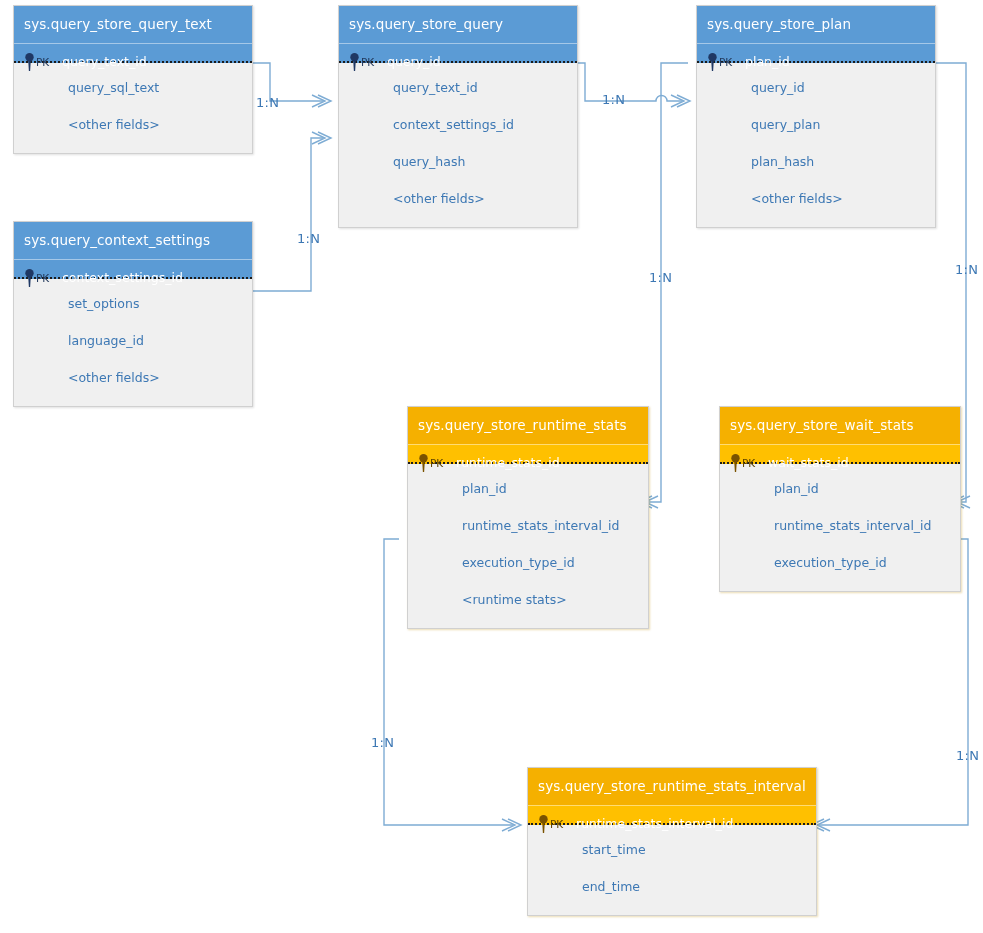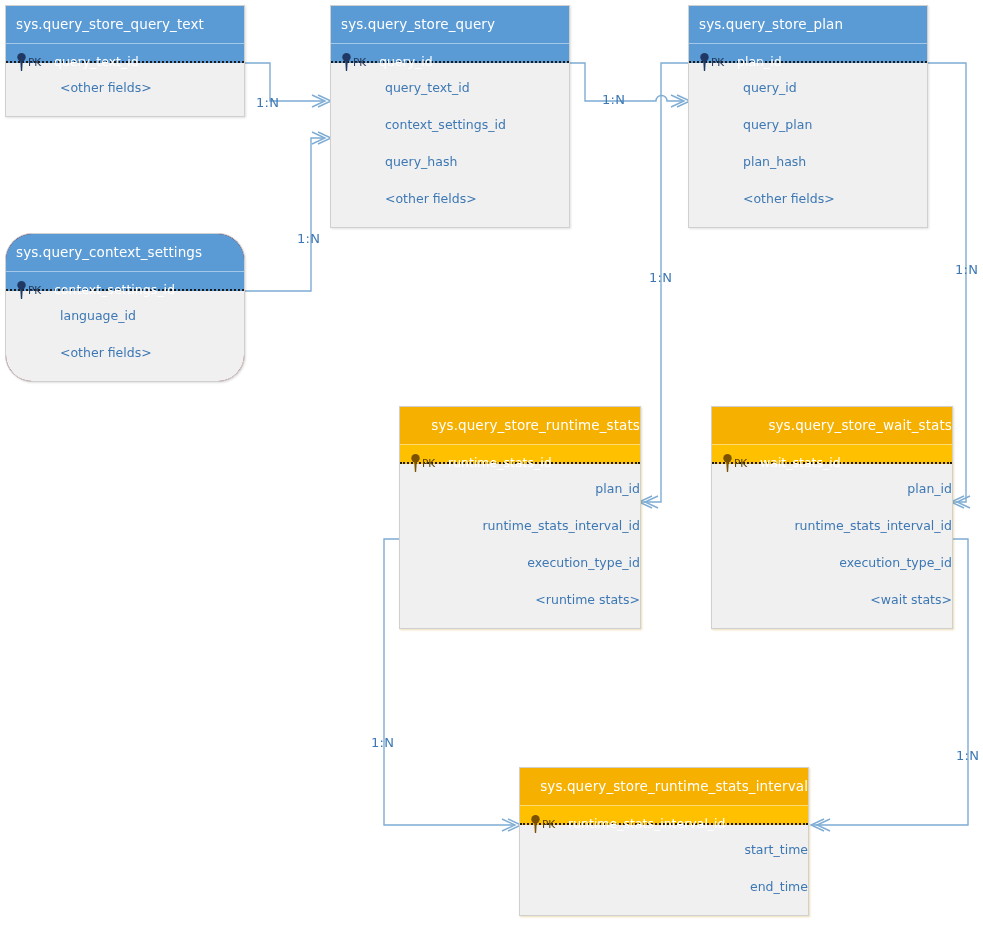--- a/index.html
+++ b/index.html
@@ -20,20 +20,21 @@
     width: 983px;
     height: 933px;
   }
   .entity {
     position: absolute;
     box-sizing: border-box;
     border: 1px solid #d0d0d0;
     background: #7f1d1d;
     box-shadow: 1px 1px 2px rgba(0,0,0,0.12);
     overflow: hidden;
+    margin-left: 8px;
   }
   .ent-title {
     box-sizing: border-box;
     height: 37px;
     line-height: 37px;
     padding-left: 10px;
     font-size: 13.5px;
     color: #ffffff;
     letter-spacing: 0.1px;
     white-space: nowrap;
@@ -88,21 +89,21 @@
   .blue .ent-pk    { background: #5b9bd5; }
   .blue .ent-pk .pk-key path,
   .blue .ent-pk .pk-key circle { fill: #1f3864; }
   .blue .ent-pk .pk-label { color: #22395c; }
   
   .orange .ent-title { background: #f5b000; }
   .orange .ent-pk    { background: #ffc000; }
   .orange .ent-pk .pk-key path,
   .orange .ent-pk .pk-key circle { fill: #7a5200; }
   .orange .ent-pk .pk-label { color: #5d4200; }
-  .orange { box-shadow: 1px 1px 2px rgba(190,140,0,0.30); text-align: right; }
+  .orange { box-shadow: 1px 1px 2px rgba(190,140,0,0.30); }
 
   .rel-label {
     position: absolute;
     font-size: 13px;
     color: #3d78b4;
     letter-spacing: 0.3px;
     white-space: nowrap;
     font-family: "DejaVu Sans", "Liberation Sans", sans-serif;
   }
   svg.connectors {
@@ -185,37 +186,39 @@
       <span class="pk-key">
         <svg viewBox="0 0 11 18" width="11" height="18">
             <circle cx="5.5" cy="4.2" r="4.2"></circle>
             <path d="M4.2,7 L6.8,7 L6.1,18 L4.9,18 Z"></path>
           </svg>
       </span>
       <span class="pk-label">PK</span>
       <span class="pk-name">query_text_id</span>
     </div>
     <div class="ent-body">
+      <div class="field">query_sql_text</div>
       <div class="field">&lt;other fields&gt;</div>
     </div>
   </div>
 
-  <div class="entity blue" style="left:5px; top:233px; width:240px;border-radius:27px;">
+  <div class="entity blue" style="left:5px; top:221px; width:240px;">
     <div class="ent-title">sys.query_context_settings</div>
     <div class="ent-pk">
       <span class="pk-key">
         <svg viewBox="0 0 11 18" width="11" height="18">
             <circle cx="5.5" cy="4.2" r="4.2"></circle>
             <path d="M4.2,7 L6.8,7 L6.1,18 L4.9,18 Z"></path>
           </svg>
       </span>
       <span class="pk-label">PK</span>
       <span class="pk-name">context_settings_id</span>
     </div>
     <div class="ent-body">
+      <div class="field">set_options</div>
       <div class="field">language_id</div>
       <div class="field">&lt;other fields&gt;</div>
     </div>
   </div>
 
   <div class="entity blue" style="left:330px; top:5px; width:240px;">
     <div class="ent-title">sys.query_store_query</div>
     <div class="ent-pk">
       <span class="pk-key">
         <svg viewBox="0 0 11 18" width="11" height="18">
@@ -283,21 +286,20 @@
             <path d="M4.2,7 L6.8,7 L6.1,18 L4.9,18 Z"></path>
           </svg>
       </span>
       <span class="pk-label">PK</span>
       <span class="pk-name">wait_stats_id</span>
     </div>
     <div class="ent-body">
       <div class="field">plan_id</div>
       <div class="field">runtime_stats_interval_id</div>
       <div class="field">execution_type_id</div>
-      <div class="field">&lt;wait stats&gt;</div>
     </div>
   </div>
 
   <div class="entity orange" style="left:519px; top:767px; width:290px;">
     <div class="ent-title">sys.query_store_runtime_stats_interval</div>
     <div class="ent-pk">
       <span class="pk-key">
         <svg viewBox="0 0 11 18" width="11" height="18">
             <circle cx="5.5" cy="4.2" r="4.2"></circle>
             <path d="M4.2,7 L6.8,7 L6.1,18 L4.9,18 Z"></path>

